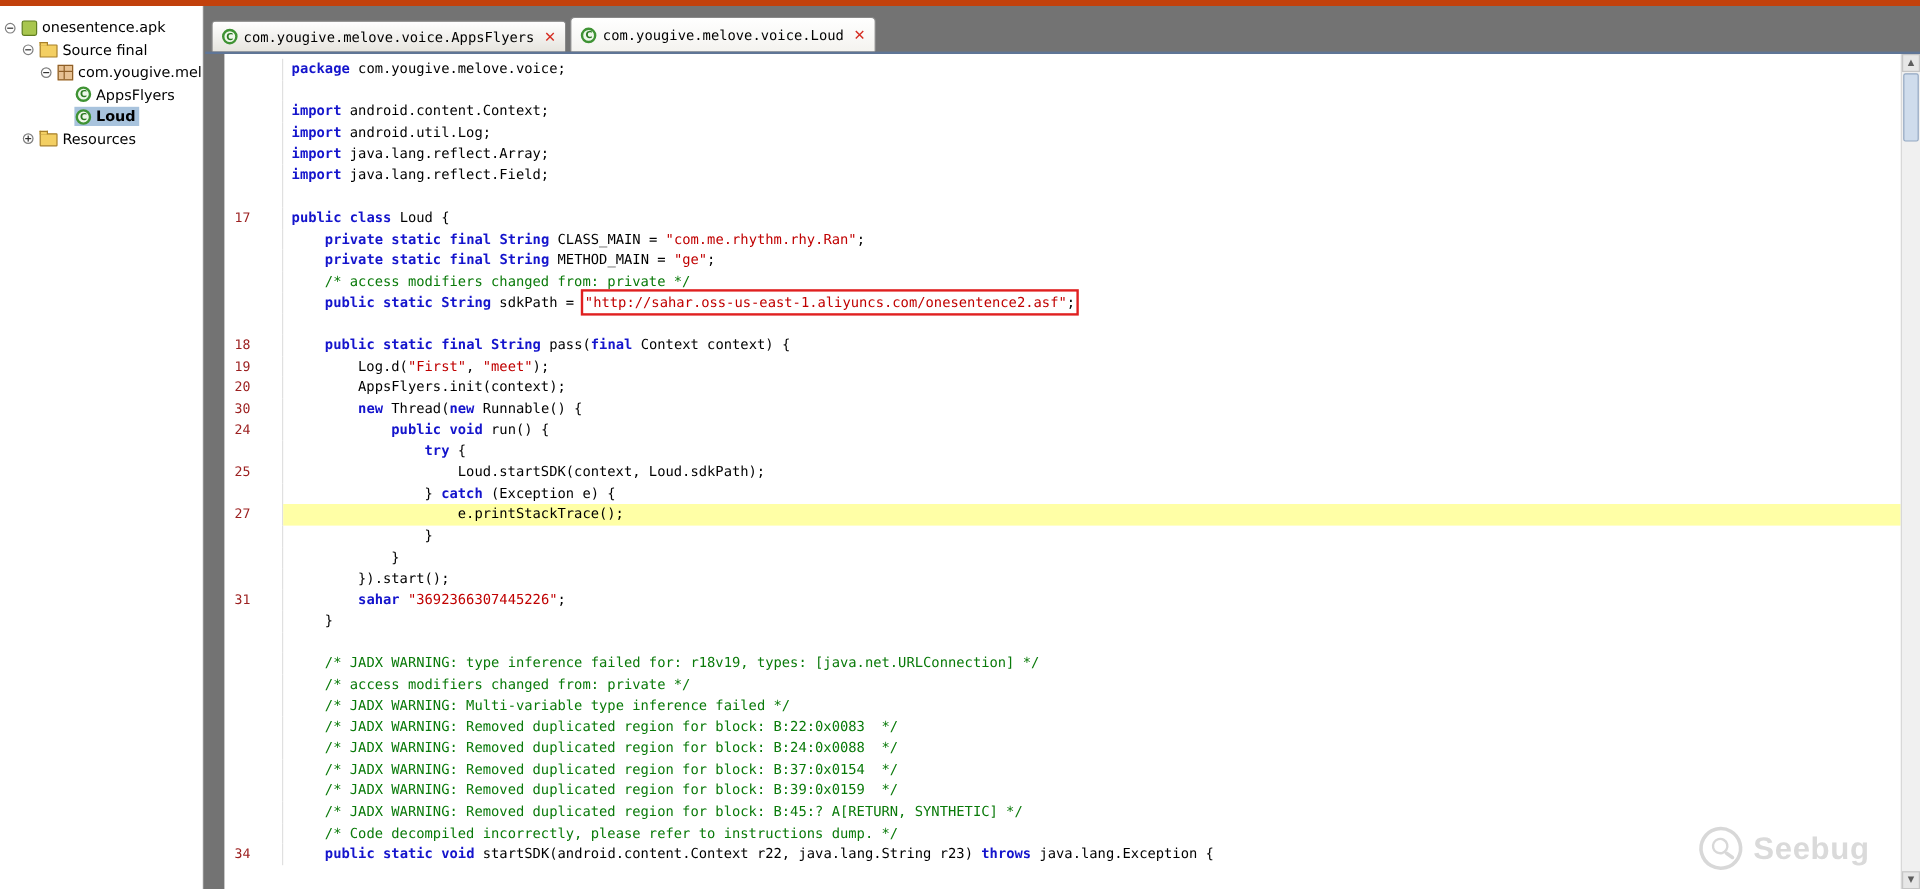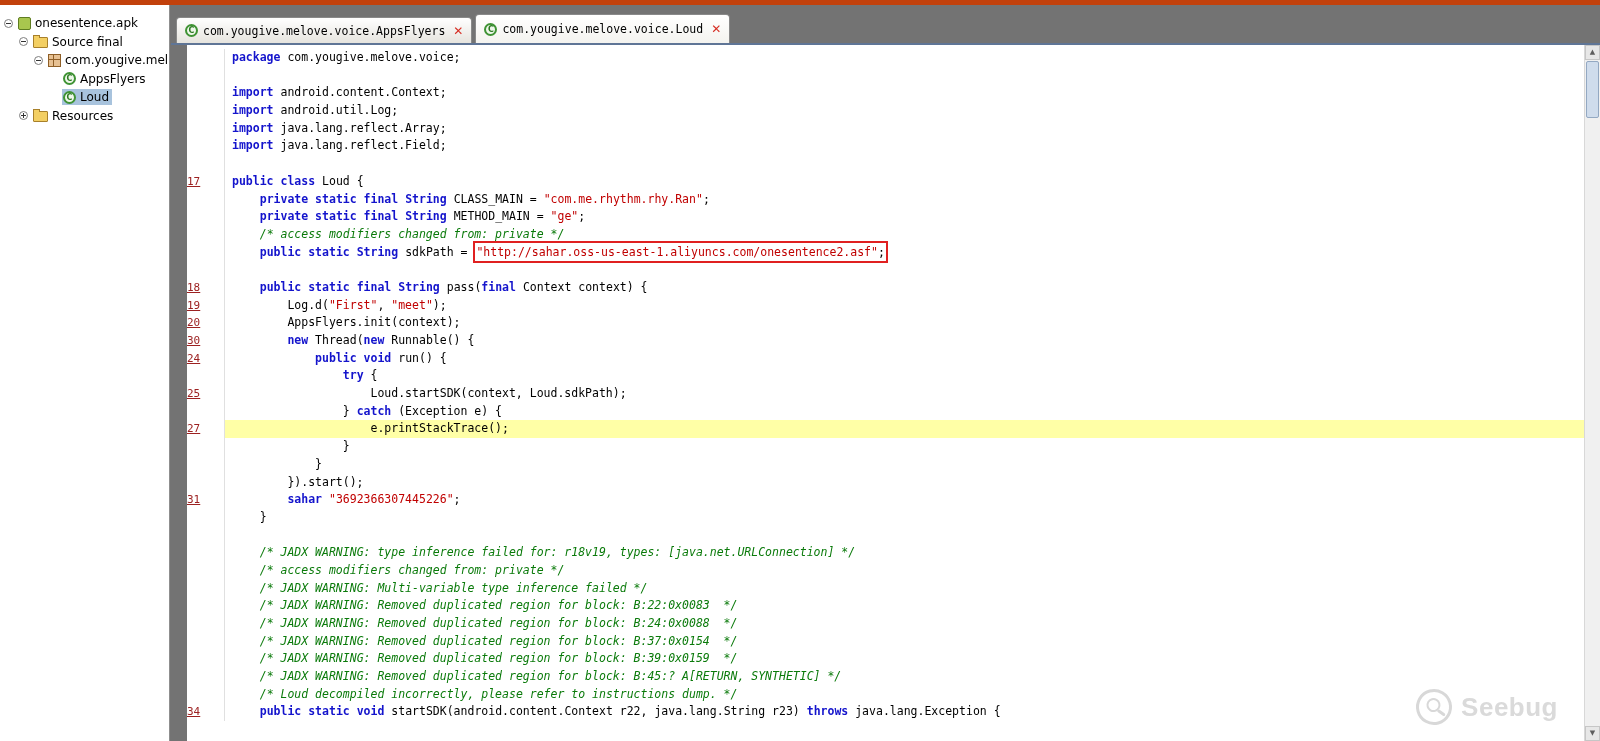--- a/index.html
+++ b/index.html
@@ -4,21 +4,21 @@
 <style>
   html,body{margin:0;padding:0;background:#ffffff;}
   .app{position:relative;width:1600px;height:741px;background:#737373;overflow:hidden;
        font-family:"DejaVu Sans",sans-serif;box-sizing:border-box;border-top:5px solid #c2410c;}
 
   
   .sidebar{position:absolute;left:0;top:0;bottom:0;width:170px;background:#fff;
            border-right:1px solid #8f8f8f;padding-top:9px;box-sizing:border-box;overflow:hidden;}
   .tree-row{display:flex;align-items:center;height:18.5px;font-size:12px;white-space:nowrap;color:#000;}
   .node{display:flex;align-items:center;gap:4px;padding:1px 3px 1px 1px;}
-  .node.selected{background:var(--sel);}
+  .node.selected{background:var(--sel);font-weight:bold;}
   .tree-label{line-height:14px;}
   .expander{flex:none;width:9px;height:9px;border:1px solid #7f7f7f;border-radius:50%;background:#fff;
             position:relative;margin-right:4px;box-sizing:border-box;}
   .expander::before{content:"";position:absolute;left:1px;top:3px;width:5px;height:1px;background:#333;}
   .expander.collapsed::after{content:"";position:absolute;left:3px;top:1px;width:1px;height:5px;background:#333;}
   .expander.none{visibility:hidden;}
 
   
   .icon{flex:none;display:inline-block;position:relative;}
   .apk-icon{width:11px;height:11px;background:#a8c64e;border:1px solid #5f7d21;border-radius:2px;}
@@ -40,28 +40,28 @@
        background:linear-gradient(#ffffff,#e6e4de);border:1px solid #898989;border-bottom:none;
        border-radius:4px 4px 0 0;font-family:"DejaVu Sans Mono",monospace;font-size:11.5px;color:#000;text-align:right;}
   .tab.active{height:29px;background:linear-gradient(#ffffff,#f4f3ef);}
   .tab-close{color:#d62c22;font-weight:bold;font-size:12px;margin-left:3px;font-family:"DejaVu Sans",sans-serif;}
 
   
   .editor{position:absolute;left:171px;right:0;top:40px;bottom:0;background:#fff;display:flex;margin-left:16px;}
   .code-scroll{flex:1;overflow:hidden;padding-top:4px;}
   .code-row{display:flex;height:17.7px;line-height:17.7px;font-family:"DejaVu Sans Mono",monospace;
             font-size:11.5px;white-space:pre;}
-  .gutter{flex:none;width:30px;text-align:left;padding-right:7px;color:var(--ln);font-size:11px;
-          border-right:1px solid #e0e0e0;box-sizing:content-box;text-decoration:underline;}
+  .gutter{flex:none;width:30px;text-align:center;padding-right:18px;color:var(--ln);font-size:11px;
+          border-right:1px solid #e0e0e0;box-sizing:content-box;}
   .code-text{flex:1;padding-left:7px;color:var(--pl);}
   .code-row.hl .code-text{background:var(--hl);}
   .tok-kw{color:var(--kw);font-weight:bold;}
   .tok-ty{color:var(--ty);font-weight:bold;}
   .tok-str{color:var(--str);}
-  .tok-com{color:var(--com);font-style:italic;}
+  .tok-com{color:var(--com);}
   .tok-pl{color:var(--pl);}
   .red-box{border:2px solid var(--box);padding:2px 1px;margin:0 -1px;}
 
   
   .vscroll{flex:none;width:15px;background:#f0f0f0;border-left:1px solid #d8d8d8;position:relative;}
   .sbtn{position:absolute;left:0;right:0;height:15px;background:#e7e7e7;border:1px solid #c6c6c6;
         box-sizing:border-box;color:#5d5d5d;font-size:7px;line-height:13px;text-align:center;}
   .sbtn.up{top:0}
   .sbtn.down{bottom:0}
   .sthumb{position:absolute;left:1px;right:1px;top:16px;height:55px;background:#cfdcec;
@@ -173,21 +173,21 @@
         <div class="code-row"><span class="gutter"></span><span class="code-text"><span class="tok-pl">    }</span></span></div>
         <div class="code-row"><span class="gutter"></span><span class="code-text"></span></div>
         <div class="code-row"><span class="gutter"></span><span class="code-text"><span class="tok-pl">    </span><span class="tok-com">/* JADX WARNING: type inference failed for: r18v19, types: [java.net.URLConnection] */</span></span></div>
         <div class="code-row"><span class="gutter"></span><span class="code-text"><span class="tok-pl">    </span><span class="tok-com">/* access modifiers changed from: private */</span></span></div>
         <div class="code-row"><span class="gutter"></span><span class="code-text"><span class="tok-pl">    </span><span class="tok-com">/* JADX WARNING: Multi-variable type inference failed */</span></span></div>
         <div class="code-row"><span class="gutter"></span><span class="code-text"><span class="tok-pl">    </span><span class="tok-com">/* JADX WARNING: Removed duplicated region for block: B:22:0x0083  */</span></span></div>
         <div class="code-row"><span class="gutter"></span><span class="code-text"><span class="tok-pl">    </span><span class="tok-com">/* JADX WARNING: Removed duplicated region for block: B:24:0x0088  */</span></span></div>
         <div class="code-row"><span class="gutter"></span><span class="code-text"><span class="tok-pl">    </span><span class="tok-com">/* JADX WARNING: Removed duplicated region for block: B:37:0x0154  */</span></span></div>
         <div class="code-row"><span class="gutter"></span><span class="code-text"><span class="tok-pl">    </span><span class="tok-com">/* JADX WARNING: Removed duplicated region for block: B:39:0x0159  */</span></span></div>
         <div class="code-row"><span class="gutter"></span><span class="code-text"><span class="tok-pl">    </span><span class="tok-com">/* JADX WARNING: Removed duplicated region for block: B:45:? A[RETURN, SYNTHETIC] */</span></span></div>
-        <div class="code-row"><span class="gutter"></span><span class="code-text"><span class="tok-pl">    </span><span class="tok-com">/* Loud decompiled incorrectly, please refer to instructions dump. */</span></span></div>
+        <div class="code-row"><span class="gutter"></span><span class="code-text"><span class="tok-pl">    </span><span class="tok-com">/* Code decompiled incorrectly, please refer to instructions dump. */</span></span></div>
         <div class="code-row"><span class="gutter">34</span><span class="code-text"><span class="tok-pl">    </span><span class="tok-kw">public</span><span class="tok-pl"> </span><span class="tok-kw">static</span><span class="tok-pl"> </span><span class="tok-kw">void</span><span class="tok-pl"> startSDK(android.content.Context r22, java.lang.String r23) </span><span class="tok-kw">throws</span><span class="tok-pl"> java.lang.Exception {</span></span></div>
       </div>
     <div class="vscroll">
       <div class="sbtn up">▲</div>
       <div class="sthumb"></div>
       <div class="sbtn down">▼</div>
     </div>
   </section>
 
   <div class="watermark">

